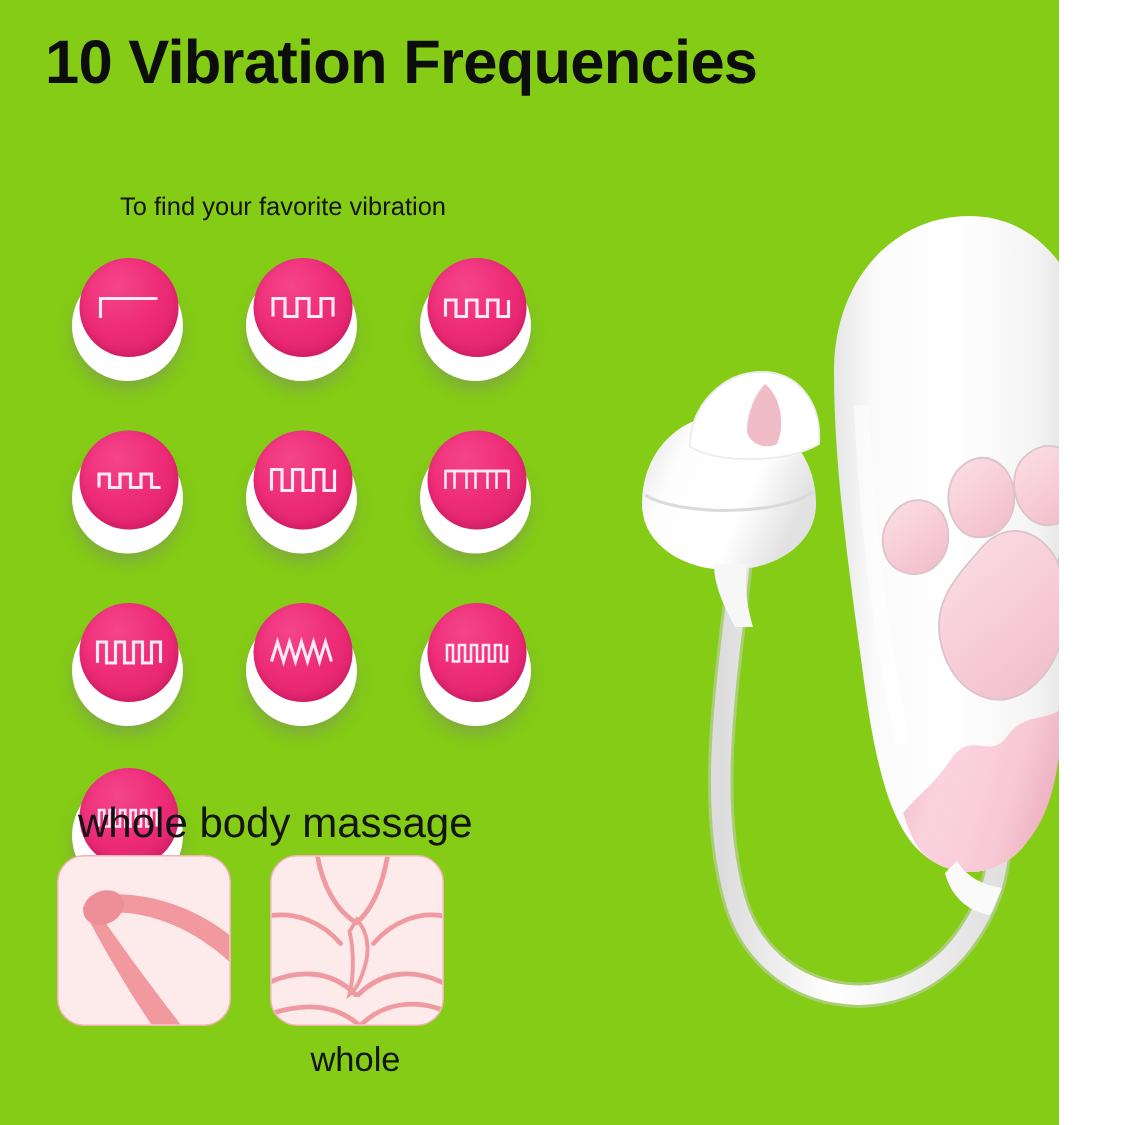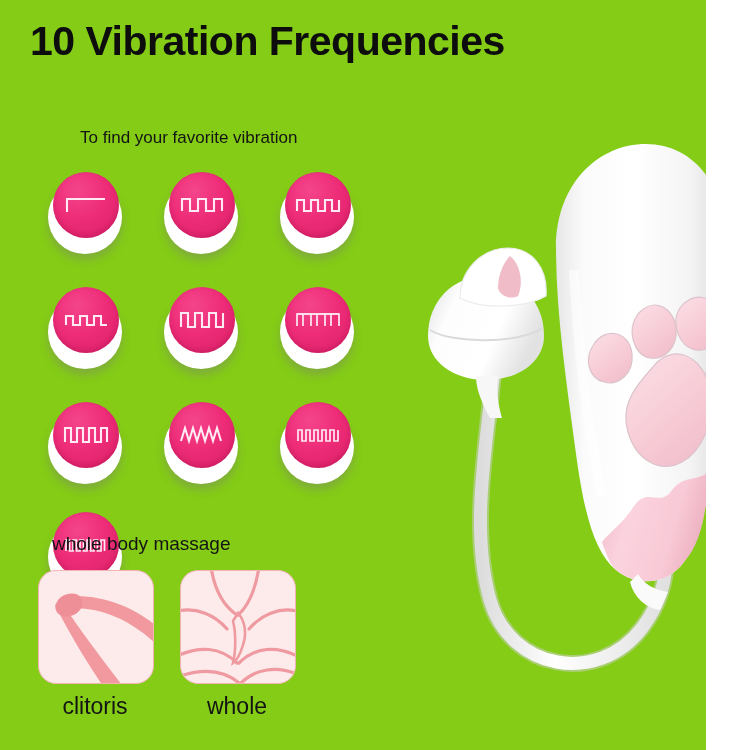--- a/index.html
+++ b/index.html
@@ -35,21 +35,21 @@
     font-size: 17px;
     color: #141414;
     white-space: nowrap;
     margin-left: 28px;
   }
 
   #whole-body-label {
     position: absolute;
     left: 52px;
     top: 533px;
-    font-size: 19px;
+    font-size: 28px;
     color: #141414;
     white-space: nowrap;
   }
 
   
   #mode-grid {
     position: absolute;
     left: 48px;
     top: 172px;
     width: 310px;
@@ -240,21 +240,20 @@
   <div id="zones">
 
     <div class="zone" id="zone-0">
       <div class="thumb">
         <svg viewBox="0 0 114 112">
           <path d="M26 26 C58 22, 92 34, 116 54 L116 72 C88 46, 56 34, 24 38 Z" fill="#f1999e"></path>
           <path d="M22 30 C40 58, 66 92, 86 118 L66 118 C48 92, 28 58, 16 34 Z" fill="#f1999e"></path>
           <ellipse cx="30" cy="34" rx="14" ry="11" transform="rotate(-24 30 34)" fill="#ee8e96"></ellipse>
         </svg>
       </div>
-      <div class="zlabel">clitoris</div>
     </div>
 
     <div class="zone" id="zone-1">
       <div class="thumb">
         <svg viewBox="0 0 114 112">
           <g fill="none" stroke="#ee9aa0" stroke-width="3.2" stroke-linecap="round">
             <path d="M30 -4 C34 22, 44 36, 56 44"></path>
             <path d="M78 -4 C74 22, 66 36, 57 44"></path>
             <path d="M-4 40 C16 36, 34 44, 46 58"></path>
             <path d="M116 40 C98 36, 80 44, 68 58"></path>

